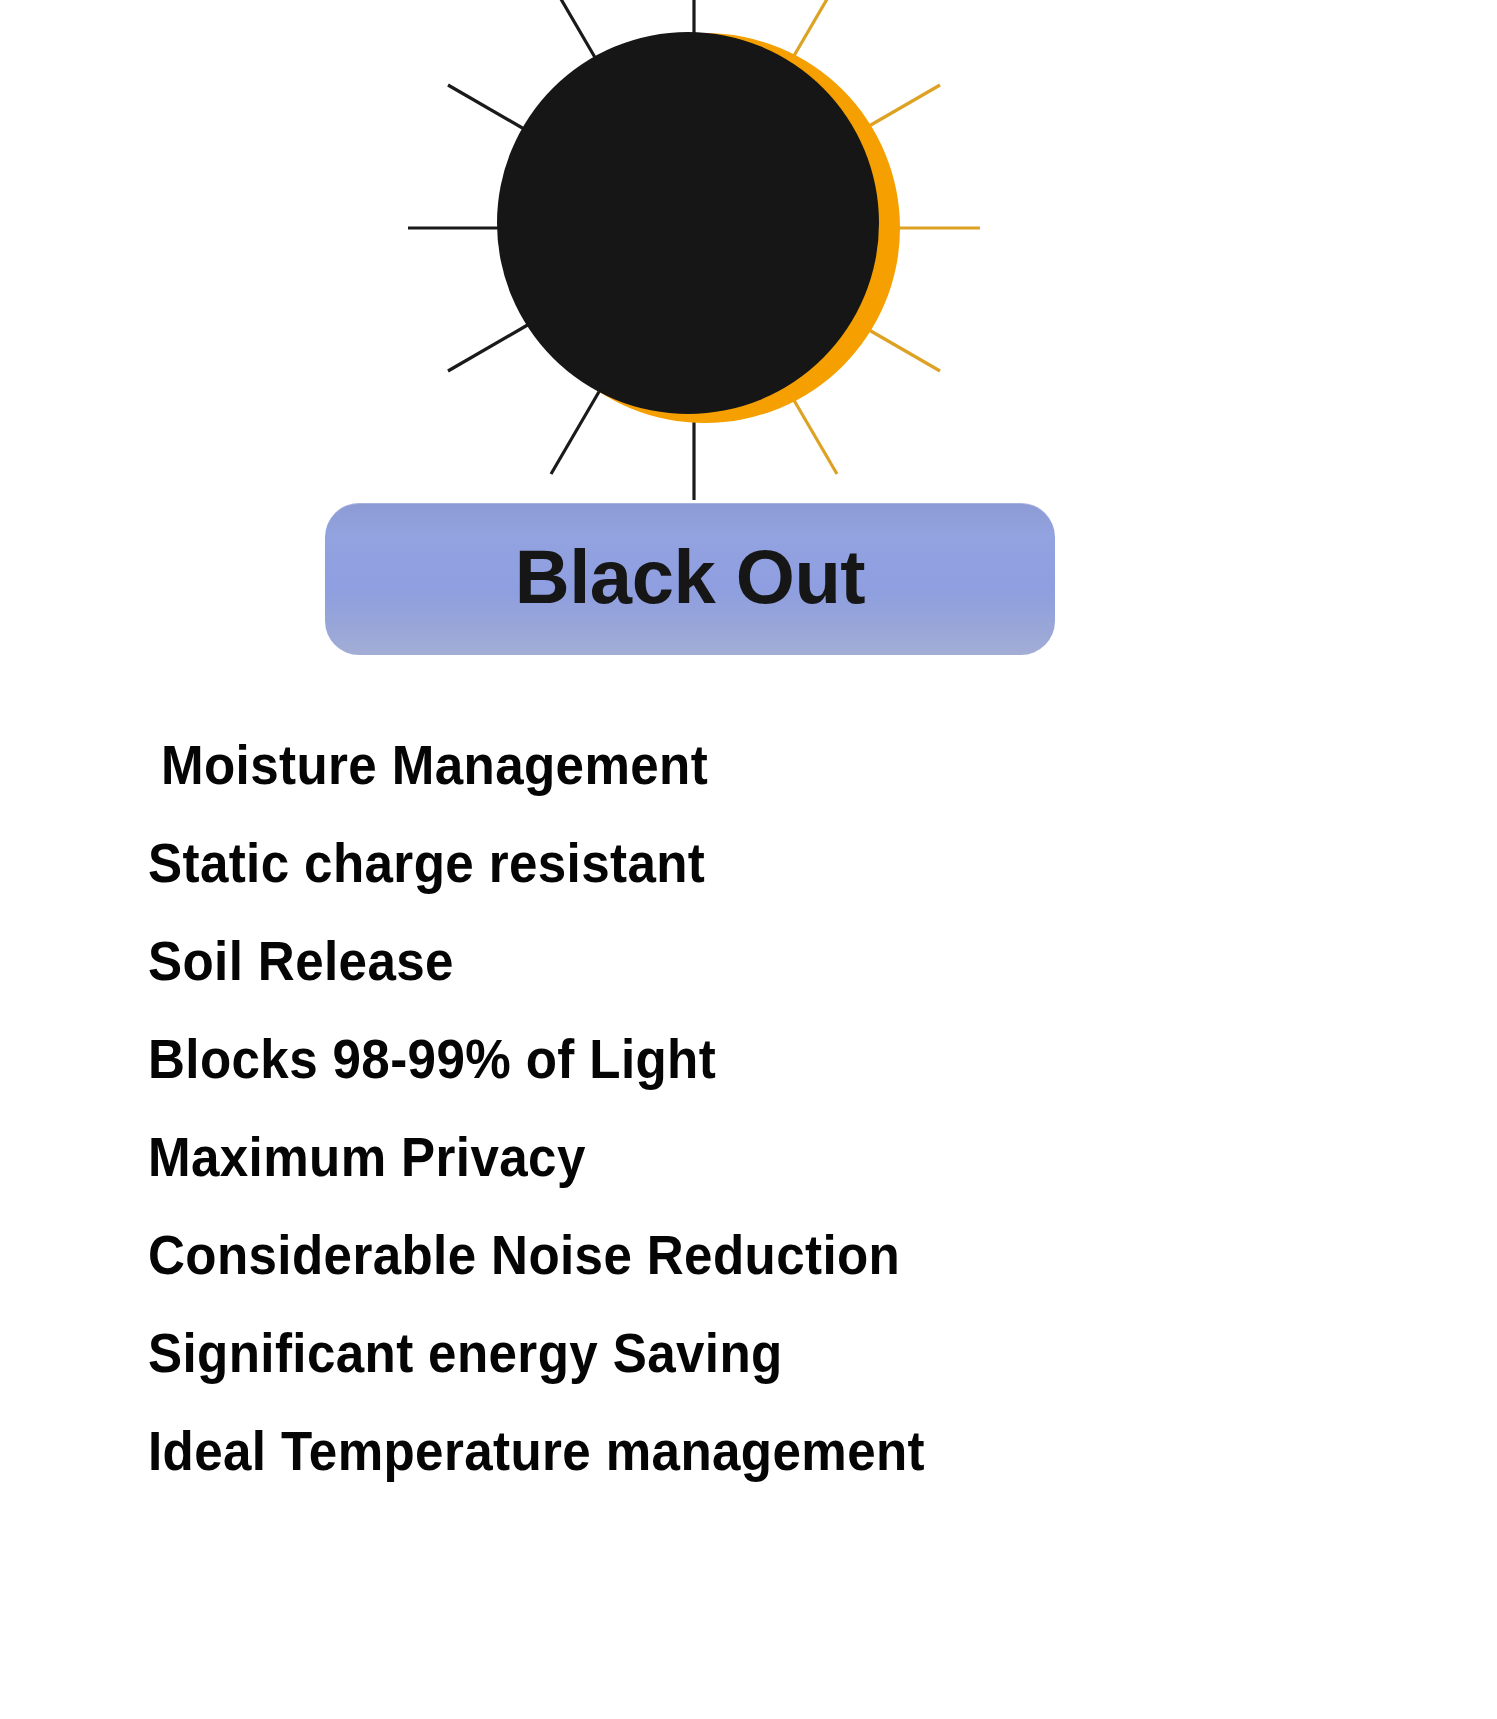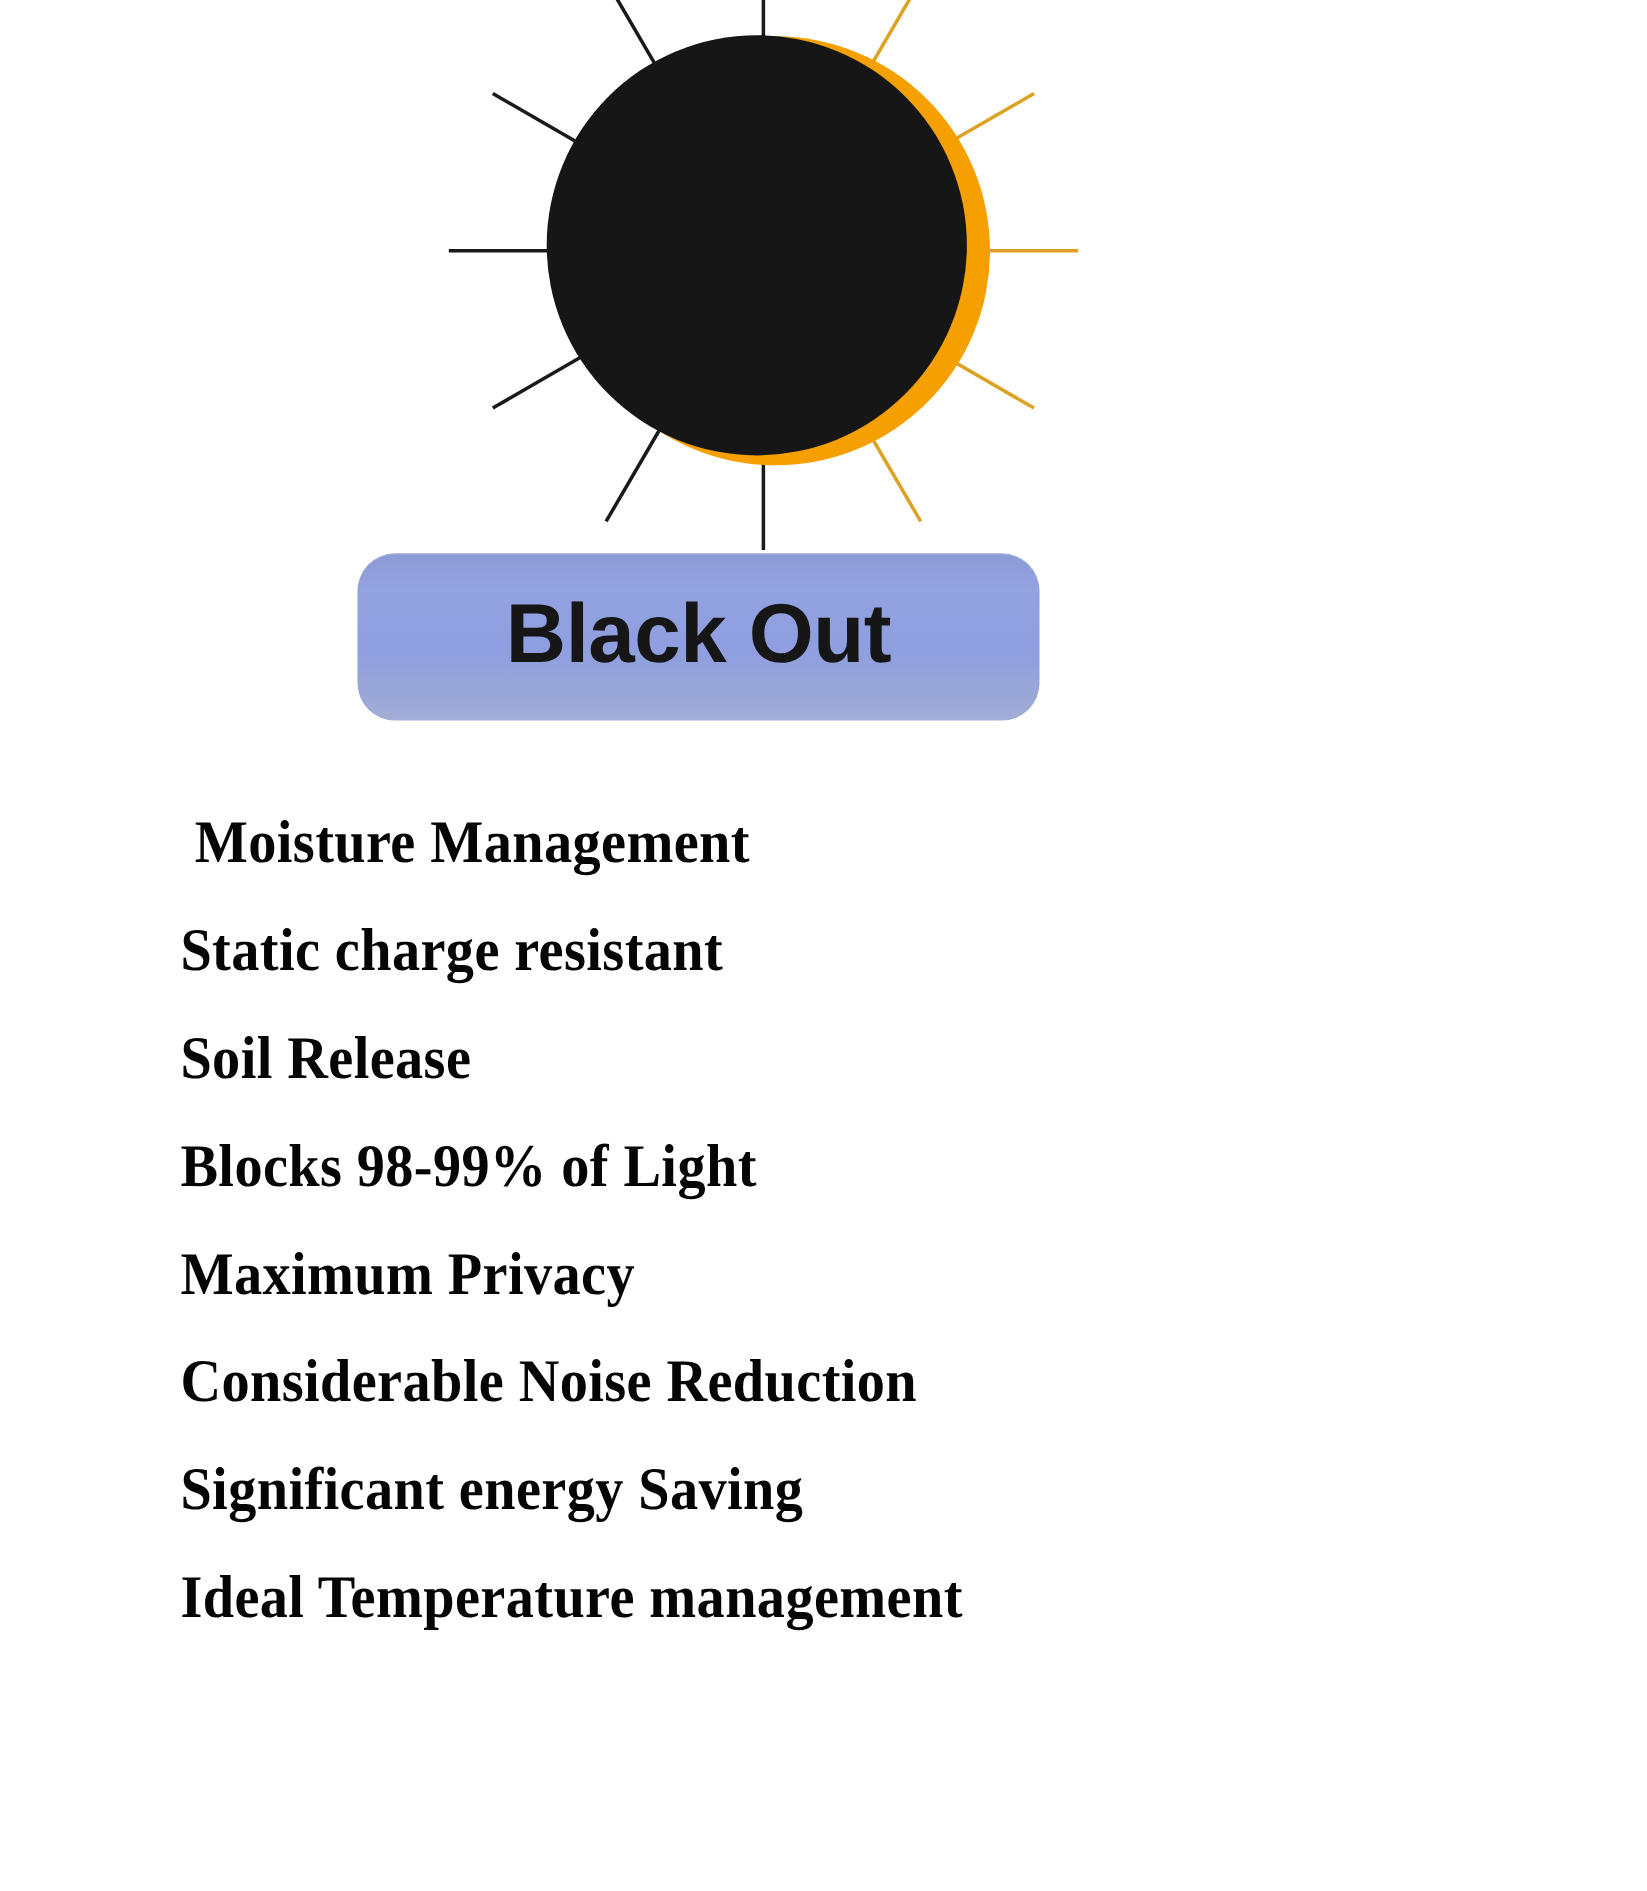--- a/index.html
+++ b/index.html
@@ -23,21 +23,21 @@
     width: 1497px;
     height: 500px;
   }
   #sun-graphic svg { display: block; }
 
   
   #blackout-button {
     position: absolute;
     left: 325px;
     top: 503px;
-    width: 620px;
+    width: 730px;
     height: 152px;
     border-radius: 34px;
     background: linear-gradient(180deg, #8c9bd4 0%, #93a3e0 22%, #8e9ee0 55%, #98a6d8 82%, #a3aed6 100%);
     box-shadow: inset 0 1px 0 rgba(255,255,255,0.22);
     display: flex;
     align-items: center;
     justify-content: center;
     cursor: pointer;
   }
   #blackout-label {
@@ -46,24 +46,23 @@
     color: #161616;
     letter-spacing: -0.5px;
     line-height: 1;
     padding-bottom: 4px;
     white-space: nowrap;
   }
 
   
   #feature-list {
     position: absolute;
-    left: 164px;
+    left: 148px;
     top: 716px;
     width: 1330px;
-    font-family: Liberation Serif, serif;
   }
   .feature-item {
     font-size: 55px;
     font-weight: bold;
     color: #050505;
     line-height: 1;
     height: 98px;
     display: flex;
     align-items: center;
     white-space: nowrap;

